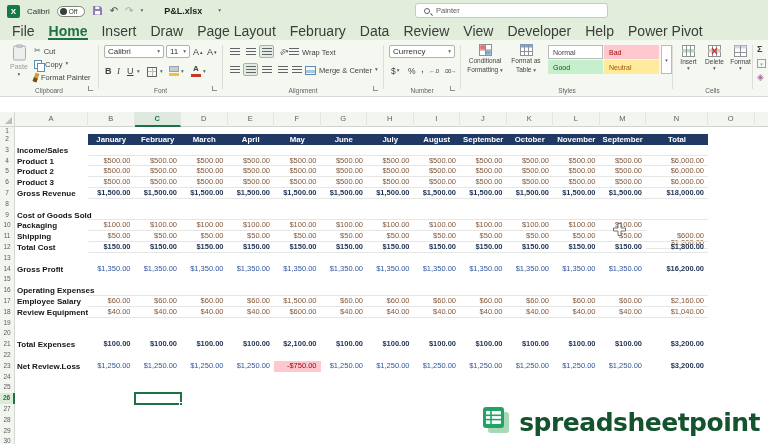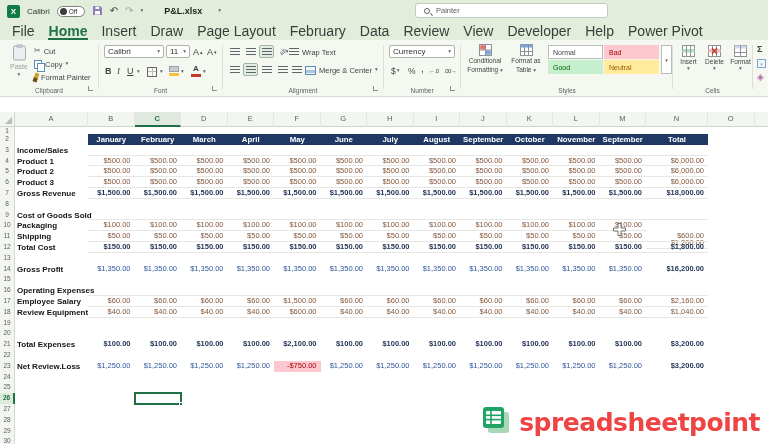--- a/index.html
+++ b/index.html
@@ -83,21 +83,21 @@
 .cell{position:absolute;text-align:right;padding-right:4px;font-size:7.5px;color:#333;white-space:nowrap}
 .cell.line{color:var(--line)}
 .cell.bold{color:var(--subtotal);font-weight:bold}
 .cell.blue{color:var(--profit)}
 .cell.bad{background:var(--bad-bg);color:var(--bad-fg)}
 .cell.bb{border-bottom:1px solid #e6e6e4}
 .selbox{position:absolute;border:2px solid var(--accent);z-index:4}
 .fillhandle{position:absolute;right:-3px;bottom:-3px;width:4px;height:4px;background:var(--accent);border:1px solid #fff}
 .cursor{position:absolute;left:613px;top:110px;z-index:5}
 .watermark{position:absolute;right:8px;bottom:5px;display:flex;align-items:center;gap:8px;z-index:10}
-.wtext{font-size:25px;font-weight:bold;color:#ef4444;letter-spacing:-0.5px;font-family:"DejaVu Sans",sans-serif}
+.wtext{font-size:25px;font-weight:bold;color:#14532d;letter-spacing:-0.5px;font-family:"DejaVu Sans",sans-serif}
 </style>
 </head>
 <body>
 
 <div class="app">
 
   <div class="titlebar">
     <div class="xlogo">X</div>
     <span>Calibri</span>
     <div class="toggle">

